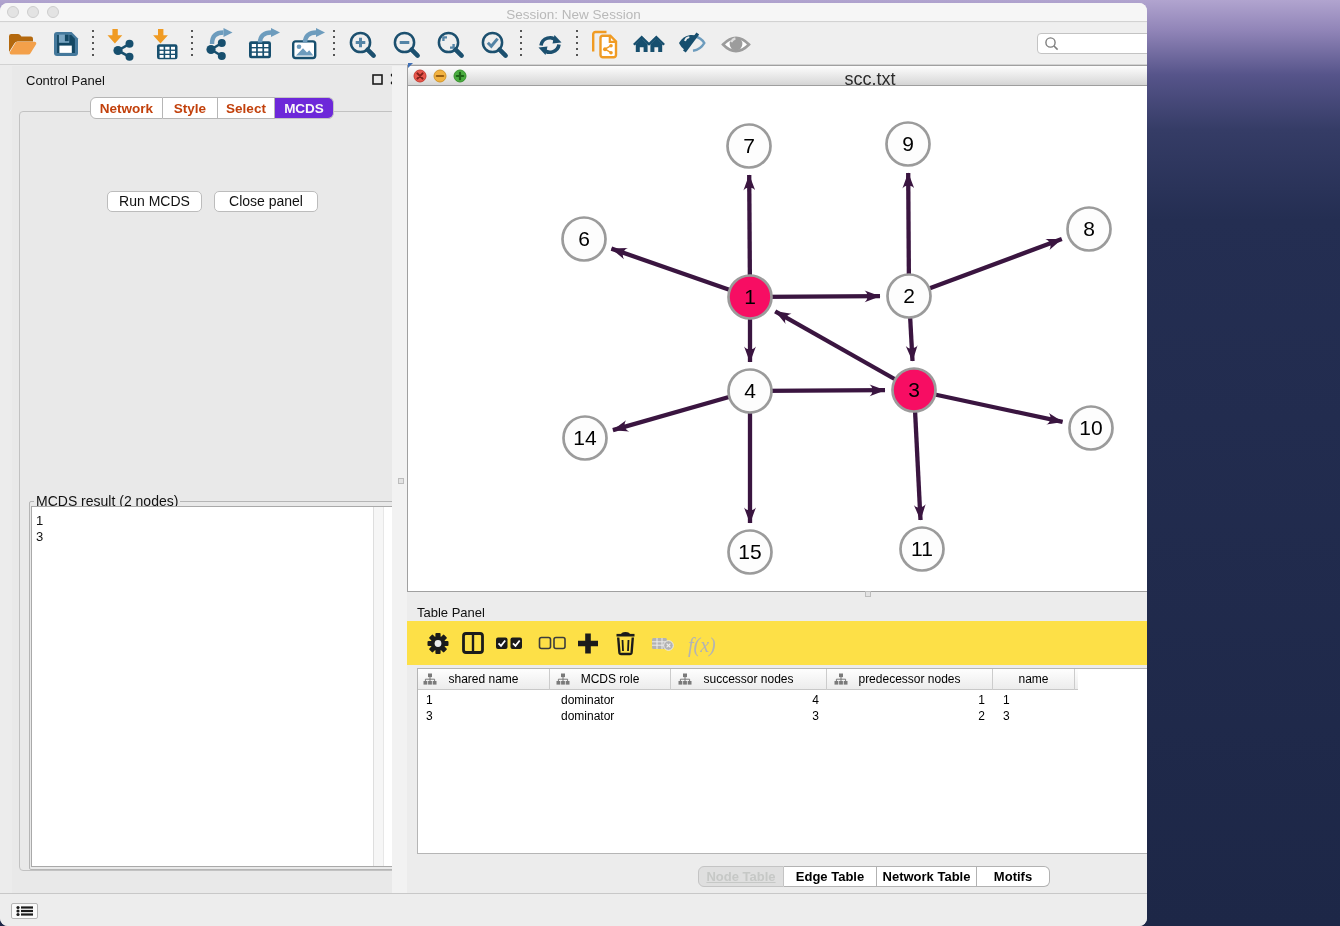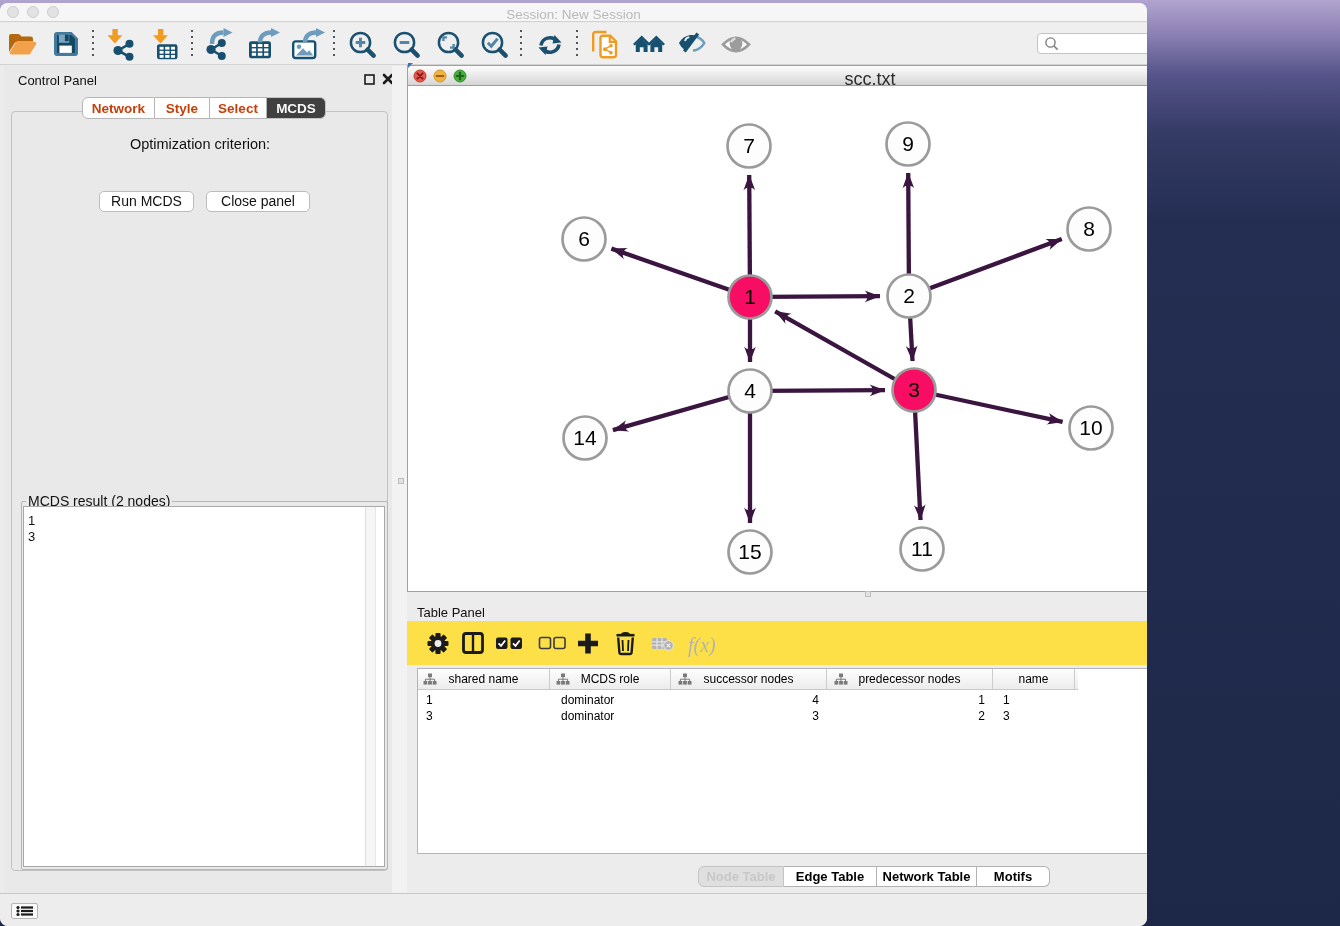--- a/index.html
+++ b/index.html
@@ -17,21 +17,21 @@
 .abs { position:absolute; }
 
 #titlebar { position:absolute; left:0; top:0; width:100%; height:19px; background:#f6f6f6; border-bottom:1px solid #d2d2d2; }
 .tl { position:absolute; top:3px; width:12px; height:12px; border-radius:50%; background:#e3e3e3; border:1px solid #cdcdcd; }
 #title-text { position:absolute; top:4px; left:0; width:100%; text-align:center; font-size:13.5px; color:#b9b9b9; }
 
 #toolbar { position:absolute; left:0; top:20px; width:100%; height:42px; background:#efefef; border-bottom:1px solid #d2d2d2; }
 .tsep { position:absolute; top:7px; height:30px; width:2px; background:repeating-linear-gradient(180deg,#555 0 2px,rgba(0,0,0,0) 2px 6px); }
 #search { position:absolute; left:1037px; top:10px; width:286px; height:21px; background:#fff; border:1px solid #c3c3c3; border-radius:4px; }
 
-#cp { position:absolute; left:4px; top:63px; width:392px; height:827px; background:#e9e9e9;padding-left:19px; }
+#cp { position:absolute; left:12px; top:63px; width:392px; height:827px; background:#e9e9e9;padding-left:19px; }
 #cp-title { position:absolute; left:14px; top:7px; font-size:13px; color:#111; }
 .tab { position:absolute; top:31px; height:22px; font-size:13.5px; font-weight:bold; color:#c2410c; background:#fff; border:1px solid #b6b6b6; text-align:center; line-height:21px; }
 #cp-box { position:absolute; left:7px; top:45px; width:377px; height:760px; border:1px solid #c2c2c2; border-radius:4px; }
 #opt-label { position:absolute; left:0; top:70px; width:392px; text-align:center; font-size:14.5px; color:#111; }
 #opt-select { position:absolute; left:44px; top:91px; width:311px; height:21px; background:#fff; border:1px solid #b9b9b9; border-radius:5px; font-size:14.5px; color:#111; line-height:20px; padding-left:13px; }
 .btn { position:absolute; top:125px; height:21px; background:#fff; border:1px solid #bcbcbc; border-radius:5px; font-size:14px; color:#111; text-align:center; line-height:19px; }
 #fieldset { position:absolute; left:17px; top:435px; width:367px; height:369px; border:1px solid #b5b5b5; border-radius:2px; }
 #fs-legend { position:absolute; left:22px; top:427px; background:#e9e9e9; font-size:14px; color:#111; padding:0 2px; }
 #listbox { position:absolute; left:19px; top:440px; width:362px; height:361px; background:#fff; border:1px solid #a9a9a9; font-size:13px; color:#111; }
 #lb-scroll { position:absolute; right:8px; top:0; width:11px; height:100%; background:#f6f6f6; border-left:1px solid #dedede; border-right:1px solid #e7e7e7; }
@@ -236,22 +236,21 @@
   <div id="cp">
     <div id="cp-title">Control Panel</div>
     <svg width="40" height="16" style="position:absolute;left:358px;top:6px;">
       <rect x="3" y="3" width="9" height="9" fill="none" stroke="#1b1b1b" stroke-width="1.6"></rect>
       <path d="M22,3 L30,11 M30,3 L22,11" stroke="#1b1b1b" stroke-width="2.6" stroke-linecap="round"></path>
     </svg>
     <div id="cp-box"></div>
     <div class="tab" style="left:78px; width:73px; border-radius:6px 0 0 6px;">Network</div>
     <div class="tab" style="left:151px; width:55px; border-left:none;">Style</div>
     <div class="tab" style="left:206px; width:57px; border-left:none;">Select</div>
-    <div class="tab" style="left:263px; width:59px; border-left:none; border-radius:0 6px 6px 0; background:#404040; color:#f8f8f8; border-color:#c4c4c4;">MCDS</div>
-    <div id="opt-label">Optimization criterion:</div>
+    <div class="tab" style="left:263px; width:59px; border-left:none; border-radius:0 6px 6px 0; background:#6d28d9; color:#f8f8f8; border-color:#c4c4c4;">MCDS</div>
     <div class="btn" style="left:95px; width:95px;">Run MCDS</div>
     <div class="btn" style="left:202px; width:104px;">Close panel</div>
     <div id="fieldset"></div>
     <div id="fs-legend">MCDS result (2 nodes)</div>
     <div id="listbox">
         <div style="padding:6px 0 0 4px; line-height:16px;">1<br>3</div>
         <div id="lb-scroll"></div>
       </div>
   </div>
 
@@ -447,21 +446,21 @@
         <div class="td" style="left:253px; top:23px; width:148px; text-align:right;">4</div>
         <div class="td" style="left:409px; top:23px; width:158px; text-align:right;">1</div>
         <div class="td" style="left:585px; top:23px;">1</div>
         <div class="td" style="left:8px;   top:39px;">3</div>
         <div class="td" style="left:143px; top:39px;">dominator</div>
         <div class="td" style="left:253px; top:39px; width:148px; text-align:right;">3</div>
         <div class="td" style="left:409px; top:39px; width:158px; text-align:right;">2</div>
         <div class="td" style="left:585px; top:39px;">3</div>
       </div>
     </div>
-    <div class="btab" style="left:291px; width:86px; border-radius:6px 0 0 6px; background:#dfdfdf; color:#c6c8c6; border-color:#c4c4c4;">Node Table</div>
+    <div class="btab" style="left:291px; width:86px; border-radius:6px 0 0 6px; background:#dfdfdf; color:#c6c8c6; border-color:#c4c4c4;text-decoration:underline;">Node Table</div>
     <div class="btab" style="left:377px; width:93px; border-left:none;">Edge Table</div>
     <div class="btab" style="left:470px; width:100px; border-left:none;">Network Table</div>
     <div class="btab" style="left:570px; width:73px; border-left:none; border-radius:0 6px 6px 0;">Motifs</div>
   </div>
 
   <div id="status">
     <div id="list-btn">
       <svg width="25" height="14" style="position:absolute;left:0;top:0;">
         <g fill="#1b1b1b">
           <circle cx="6" cy="3.5" r="1.6"></circle>

